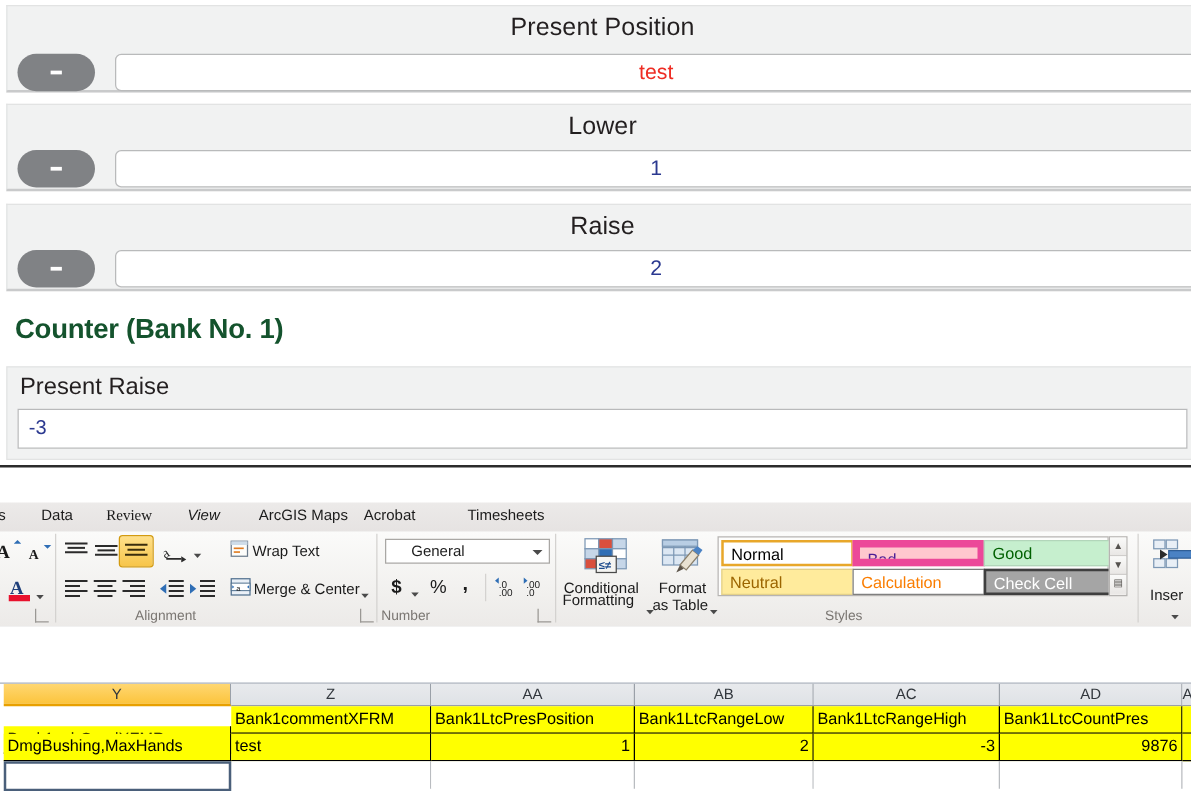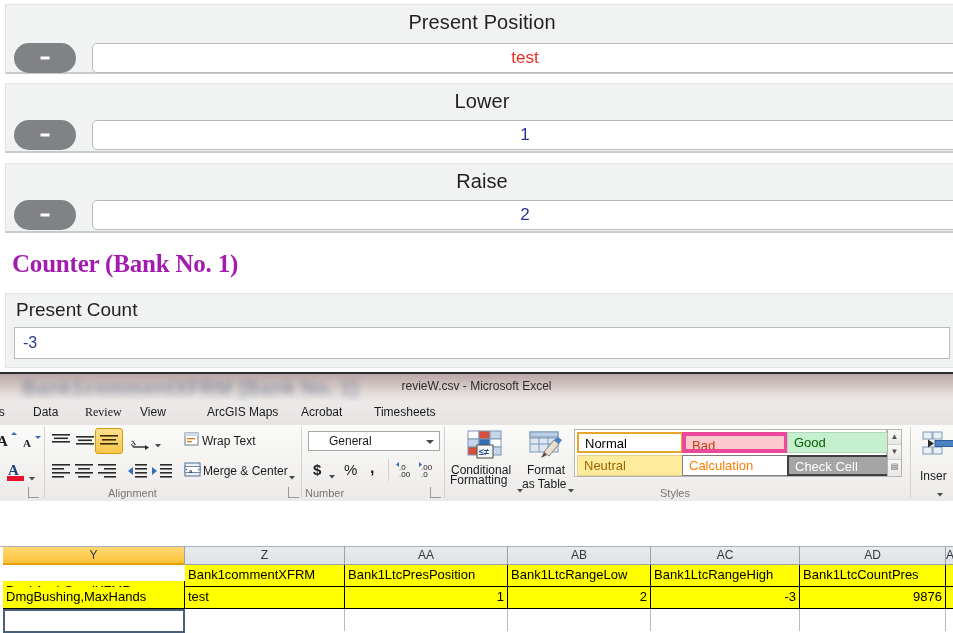--- a/index.html
+++ b/index.html
@@ -64,23 +64,23 @@
     font-family: "Liberation Sans", sans-serif;
     overflow: hidden;
     white-space: nowrap;
   }
   .val-red { color: #ee2d24; }
   .val-blue { color: #2b3990; }
 
   .section-heading {
     position: absolute;
     left: 12px; top: 250px;
-    font-size: 25px;
-    color: #a21caf;
-    font-family: Liberation Serif, serif;
+    font-size: 22px;
+    color: #14532d;
+    font-family: Liberation Sans, sans-serif;
     font-weight: bold;
     letter-spacing: -0.2px;
   }
   .count-panel {
     position: absolute;
     left: 5px; right: -6px;
     top: 293px; height: 75px;
     background: #f1f2f2;
     border: 1px solid #e2e3e3;
     box-sizing: border-box;
@@ -305,40 +305,36 @@
       <div class="field-label">Raise</div>
       <button class="pill-btn" style="top:36px;">
           <span class="dash"></span>
         </button>
       <div class="text-input" style="top:36px;"><span class="val-blue">2</span></div>
     </div>
 
     <div class="section-heading">Counter (Bank No. 1)</div>
 
     <div class="count-panel">
-      <div class="count-label">Present Count</div>
+      <div class="count-label">Present Raise</div>
       <div class="count-input">-3</div>
     </div>
   </div>
 
   <div class="excel-win">
     <div class="excel-topline"></div>
 
-    <div class="titlebar">
-      <div class="ghost">Bank1commentXFRM (Bank No. 1)</div>
-      <div class="wintitle">revieW.csv  -  Microsoft Excel</div>
-    </div>
 
     <div class="tabstrip">
       <div class="tab" style="left:-8px;">as</div>
       <div class="tab" style="left:33px;">Data</div>
       <div class="tab" style="left:85px;font-family:Liberation Serif, serif;">Review</div>
-      <div class="tab" style="left:140px;">View</div>
+      <div class="tab" style="left:150px;font-style:italic;">View</div>
       <div class="tab" style="left:207px;">ArcGIS Maps</div>
-      <div class="tab" style="left:301px;">Acrobat</div>
+      <div class="tab" style="left:291px;">Acrobat</div>
       <div class="tab" style="left:357px;margin-left:17px;">Timesheets</div>
     </div>
 
     <div class="ribbon">
 
       <div class="ic" style="left:-4px; top:6px;">
         <svg width="22" height="18" viewBox="0 0 22 18">
             <text x="1" y="15" font-family="Liberation Serif, serif" font-size="15" font-weight="bold" fill="#1b1b1b">A</text>
             <path d="M15 4 l3 -3 l3 3 z" fill="#2f6eb5"></path>
           </svg>
@@ -562,21 +558,21 @@
       <div class="rb-text" style="left:527px; top:38px;">Format</div>
       <div class="rb-text" style="left:522px; top:52px;">as Table</div>
       <div class="ic" style="left:566px; top:56px;">
         <svg width="10" height="8" viewBox="0 0 10 8">
             <path d="M2 2 l3 3.4 l3 -3.4 z" fill="#4a4a4a"></path>
           </svg>
       </div>
 
       <div class="style-gallery">
         <div class="style-cell" style="left:2px;   top:2px;  background:#ffffff; color:#000000; border:2px solid #e8a72a;">Normal</div>
-        <div class="style-cell" style="left:107px; top:2px;  background:#ffc7ce; color:#c2410c; border:4px solid #ec4899;">Bad</div>
+        <div class="style-cell" style="left:107px; top:2px;  background:#ffc7ce; color:#4c1d95; border:6px solid #ec4899;">Bad</div>
         <div class="style-cell" style="left:212px; top:2px;  background:#c6efce; color:#006100; border:1px solid #b2d6ba;">Good</div>
         <div class="style-cell" style="left:2px;   top:25px; background:#ffeb9c; color:#9c6500; border:1px solid #e3d08a;">Neutral</div>
         <div class="style-cell" style="left:107px; top:25px; background:#ffffff; color:#fa7d00; border:1px solid #7f7f7f;">Calculation</div>
         <div class="style-cell" style="left:212px; top:25px; background:#a5a5a5; color:#ffffff; border:2px solid #3f3f3f;">Check Cell</div>
       </div>
       <div class="gal-scroll">
         <div class="gal-arrow" style="top:0;">▲</div>
         <div class="gal-arrow" style="top:15px;">▼</div>
         <div class="gal-arrow" style="top:30px; border-bottom:none;">▤</div>
       </div>

